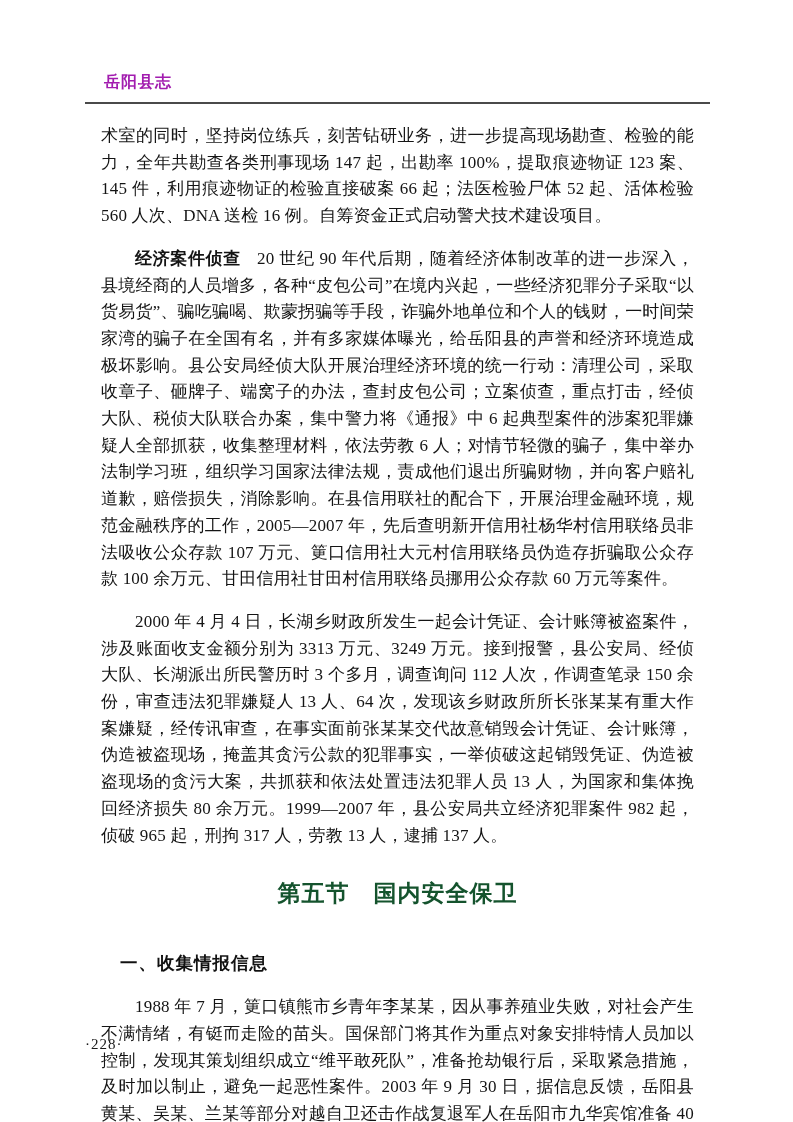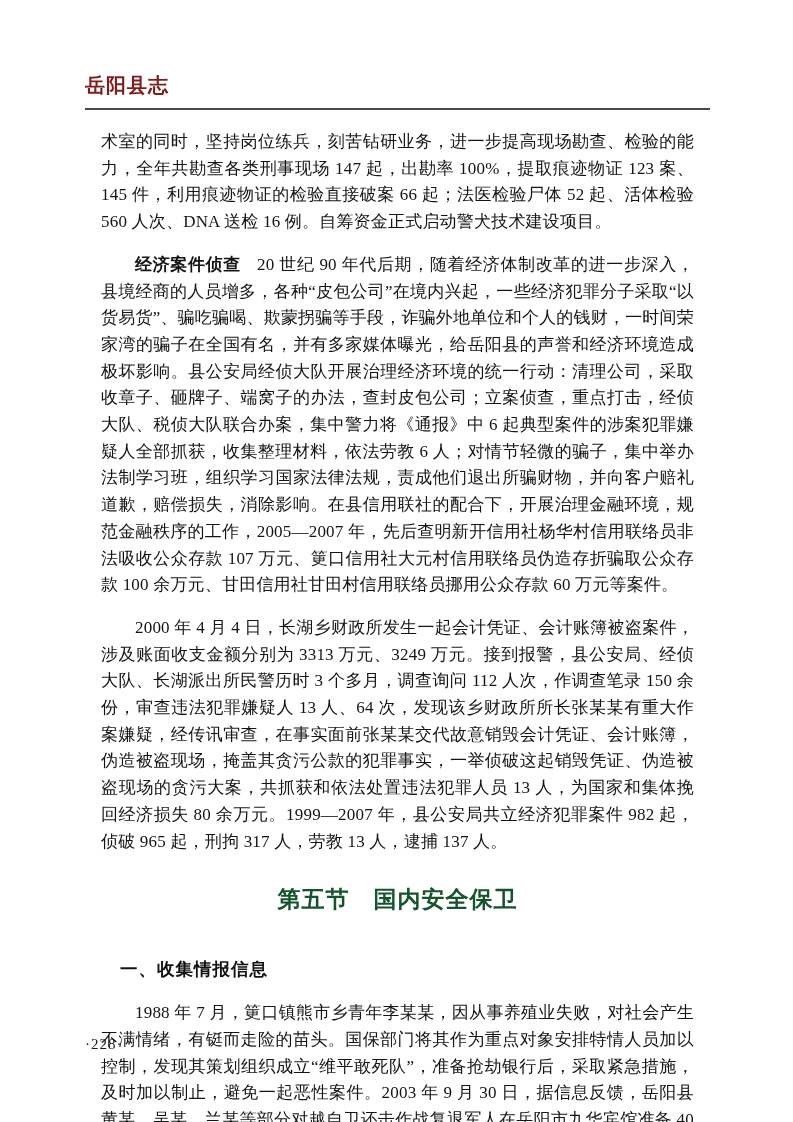--- a/index.html
+++ b/index.html
@@ -15,23 +15,24 @@
     background: #ffffff;
     box-sizing: border-box;
     padding: 72px 83px 0 85px;
     overflow: hidden;
     font-family: "Liberation Serif", "DejaVu Serif", serif;
     color: #141414;
   }
   .running-header {
     font-family: "Liberation Sans", "DejaVu Sans", sans-serif;
     font-weight: bold;
-    font-size: 20px;
+    font-size: 16px;
     letter-spacing: 1px;
-    color: #7f1d1d;
+    color: #a21caf;
+    margin-left: 19px;
   }
   .header-rule {
     height: 0;
     border-bottom: 2px solid #4a4a4a;
     margin-top: 9px;
   }
   .page-body {
     margin-top: 19px;
   }
   .body-text {

